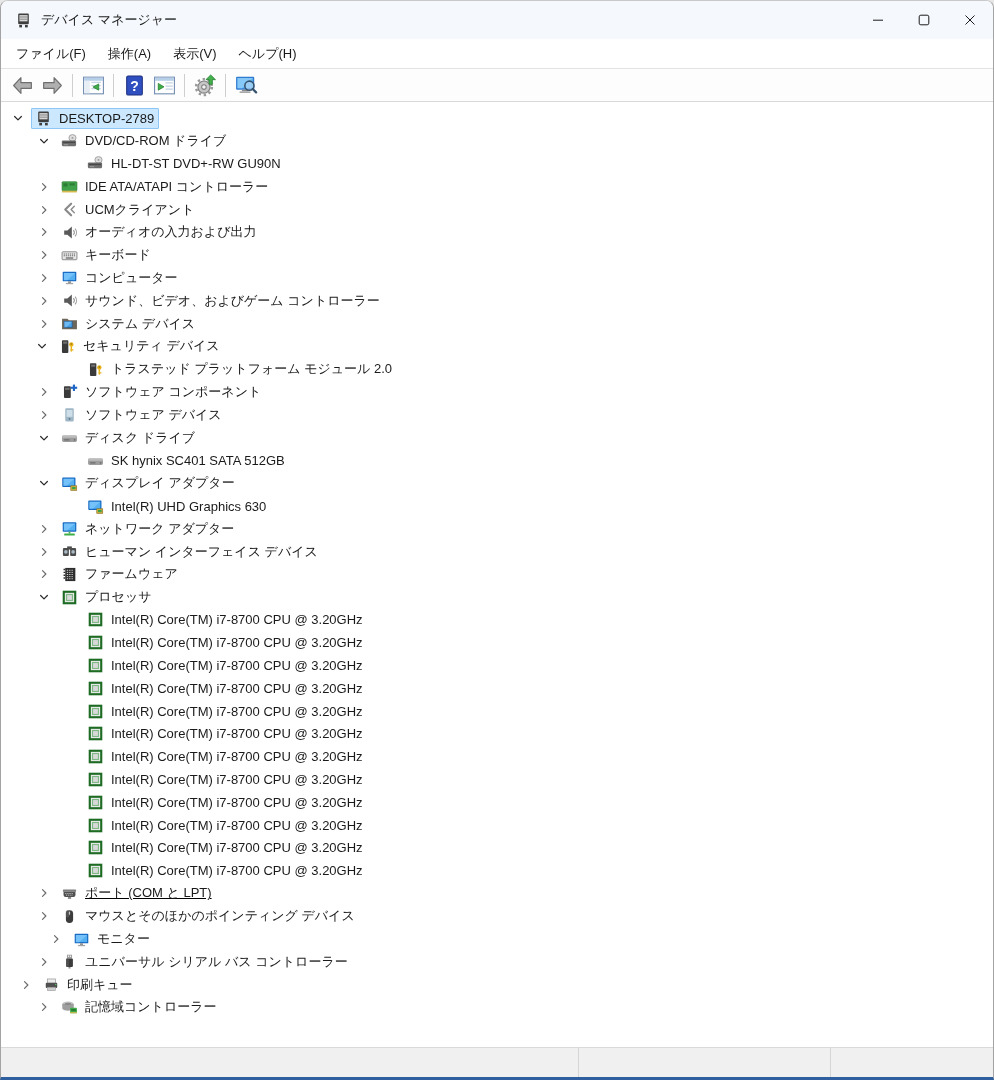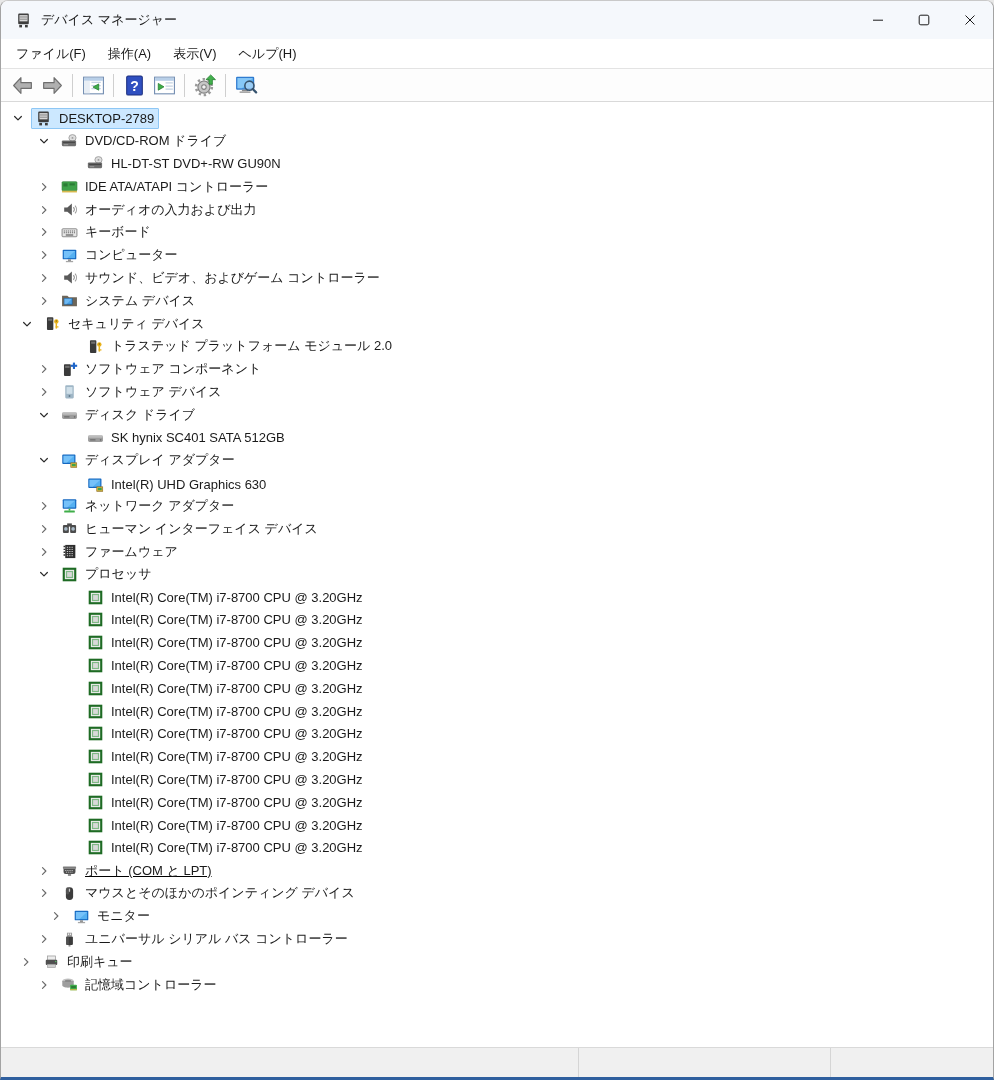--- a/index.html
+++ b/index.html
@@ -244,20 +244,36 @@
       </div>
       <div class="tree-row" style="padding-left: 34px;">
         <span class="chev">
           <svg width="12" height="12" viewBox="0 0 16 16">
             <path d="M6 3.5L10.5 8 6 12.5" fill="none" stroke="#6b6b6b" stroke-width="1.6" stroke-linecap="round" stroke-linejoin="round"></path>
           </svg>
         </span>
         <span class="sel-wrap">
           <span class="ticon">
             <svg width="17" height="17" viewBox="0 0 16 16">
+              <path d="M9.5 2.5L4 8l5.5 5.5" fill="none" stroke="#8a8a8a" stroke-width="2" stroke-linecap="round" stroke-linejoin="round"></path>
+              <path d="M12.5 5L9.5 8l3 3" fill="none" stroke="#8a8a8a" stroke-width="1.3" stroke-linecap="round" stroke-linejoin="round"></path>
+            </svg>
+          </span>
+          <span class="tlabel">UCMクライアント</span>
+        </span>
+      </div>
+      <div class="tree-row" style="padding-left: 34px;">
+        <span class="chev">
+          <svg width="12" height="12" viewBox="0 0 16 16">
+            <path d="M6 3.5L10.5 8 6 12.5" fill="none" stroke="#6b6b6b" stroke-width="1.6" stroke-linecap="round" stroke-linejoin="round"></path>
+          </svg>
+        </span>
+        <span class="sel-wrap">
+          <span class="ticon">
+            <svg width="17" height="17" viewBox="0 0 16 16">
               <path d="M3 6h3l4.2-3.6v11.2L6 10H3z" fill="#5a5a5a"></path>
               <path d="M11.6 5.8a3.2 3.2 0 0 1 0 4.4M13.2 4.4a5.4 5.4 0 0 1 0 7.2" fill="none" stroke="#9a9a9a" stroke-width="1"></path>
             </svg>
           </span>
           <span class="tlabel">オーディオの入力および出力</span>
         </span>
       </div>
       <div class="tree-row" style="padding-left: 34px;">
         <span class="chev">
           <svg width="12" height="12" viewBox="0 0 16 16">
@@ -320,21 +336,21 @@
           <span class="ticon">
             <svg width="17" height="17" viewBox="0 0 16 16">
               <path d="M1 3.5h5l1.5 1.5H15v8.5H1z" fill="#6d665a"></path>
               <rect x="3" y="6.2" width="7.5" height="5.3" fill="#4aa3e8" stroke="#1b5e9e" stroke-width="0.7"></rect>
               <path d="M3 6.2h7.5L5.2 11.5H3z" fill="#8fd0ff" opacity="0.5"></path>
             </svg>
           </span>
           <span class="tlabel">システム デバイス</span>
         </span>
       </div>
-      <div class="tree-row" style="padding-left: 17px;">
+      <div class="tree-row" style="padding-left: 32px;">
         <span class="chev">
           <svg width="12" height="12" viewBox="0 0 16 16">
             <path d="M3.5 6l4.5 4.5L12.5 6" fill="none" stroke="#2b2b2b" stroke-width="1.6" stroke-linecap="round" stroke-linejoin="round"></path>
           </svg>
         </span>
         <span class="sel-wrap">
           <span class="ticon">
             <svg width="17" height="17" viewBox="0 0 16 16">
               <rect x="2.8" y="2" width="6" height="12" rx="0.8" fill="#3a3a3a"></rect>
               <rect x="3.9" y="3.4" width="3.8" height="2" fill="#707070"></rect>

